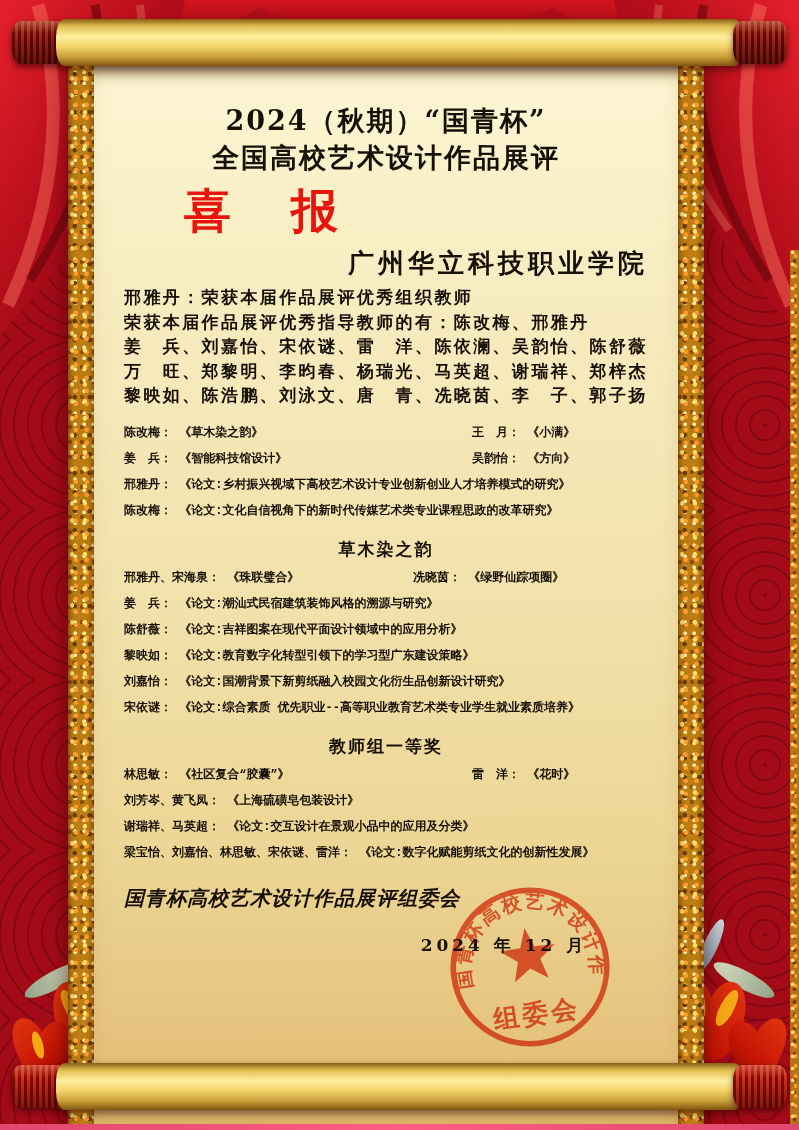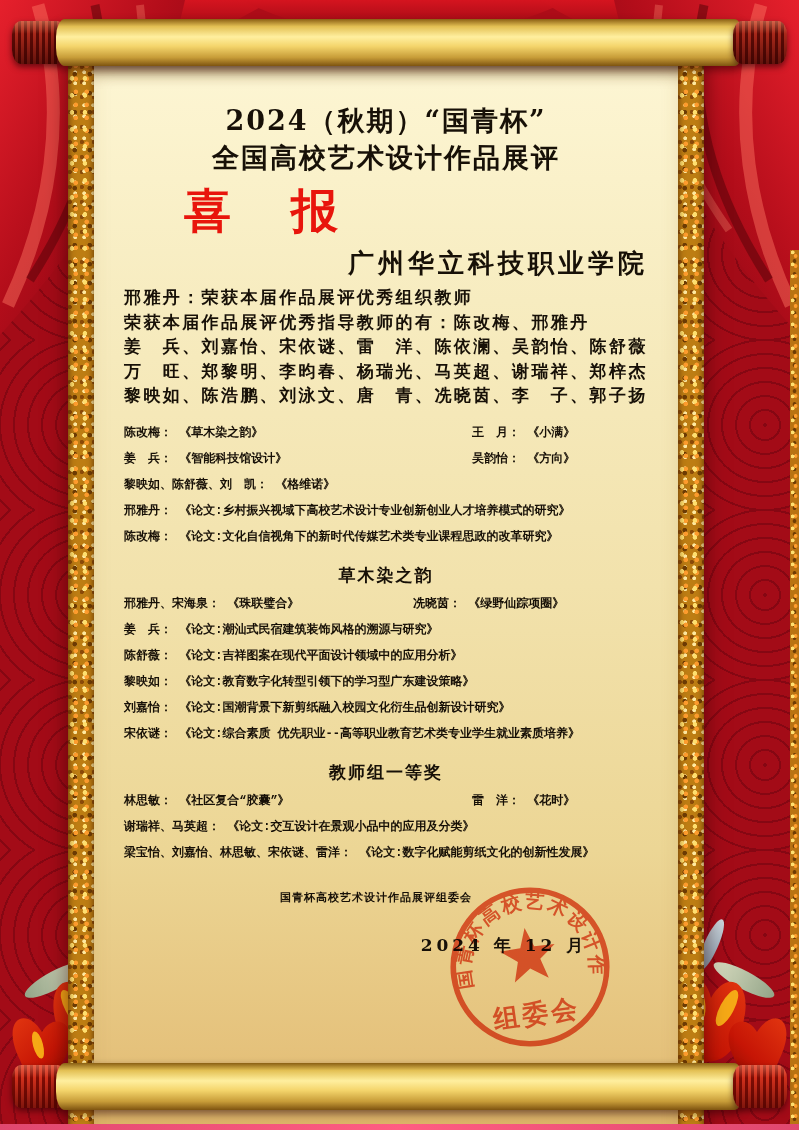--- a/index.html
+++ b/index.html
@@ -58,21 +58,21 @@
     font-weight:bold;color:#171007;}
   .title{font-size:27px;letter-spacing:2px;text-align:center;line-height:37px;}
   .banner{font-size:47px;color:#e8150c;text-align:left;letter-spacing:60px;text-indent:60px;line-height:56px;margin:7px 0 4px;}
   .school{font-size:26px;letter-spacing:4px;text-align:right;margin:8px 0 6px;line-height:32px;}
   .intro-line{font-size:17px;letter-spacing:2.4px;line-height:24.5px;}
   .section{margin-top:13px;}
   .section-heading{text-align:center;font-size:17px;letter-spacing:2px;line-height:24px;margin-bottom:5px;}
   .row{position:relative;font-size:12px;line-height:25px;margin-bottom:1px;font-family:Liberation Mono, monospace;}
   .cell-right{position:absolute;left:348px;top:0;white-space:nowrap;}
   .cell-right.mid{left:289px;}
-  .footer-sign{text-align:center;padding-right:20px;font-size:11px;letter-spacing:1px;margin-top:20px;line-height:24px;}
+  .footer-sign{text-align:left;padding-right:20px;font-size:20px;letter-spacing:1px;margin-top:20px;line-height:24px;font-style:italic;}
   .footer-date{text-align:center;transform:translateX(118px);font-size:17px;letter-spacing:4px;margin-top:23px;line-height:24px;}
   
   .stamp{position:absolute;left:447px;top:882px;z-index:5;opacity:.88;mix-blend-mode:multiply;
     transform:rotate(-8deg);}
 </style>
 </head>
 <body>
 
 <div class="stage">
 
@@ -164,21 +164,20 @@
           <div class="intro-line">荣获本届作品展评优秀指导教师的有：陈改梅、邢雅丹</div>
           <div class="intro-line">姜　兵、刘嘉怡、宋依谜、雷　洋、陈依澜、吴韵怡、陈舒薇</div>
           <div class="intro-line">万　旺、郑黎明、李昀春、杨瑞光、马英超、谢瑞祥、郑梓杰</div>
           <div class="intro-line">黎映如、陈浩鹏、刘泳文、唐　青、冼晓茵、李　子、郭子扬</div>
         </div>
       <div id="sections">
   <div class="section">
     <div>
               <div class="row"><span>陈改梅： 《草木染之韵》</span><span class="cell-right">王　月： 《小满》</span></div>
               <div class="row"><span>姜　兵： 《智能科技馆设计》</span><span class="cell-right">吴韵怡： 《方向》</span></div>
-              <div class="row"><span>黎映如、陈舒薇、刘　凯： 《格维诺》</span></div>
               <div class="row"><span>邢雅丹： 《论文:乡村振兴视域下高校艺术设计专业创新创业人才培养模式的研究》</span></div>
               <div class="row"><span>陈改梅： 《论文:文化自信视角下的新时代传媒艺术类专业课程思政的改革研究》</span></div>
             </div>
   </div>
 
   <div class="section">
     <div class="section-heading">草木染之韵</div>
     <div>
               <div class="row"><span>邢雅丹、宋海泉： 《珠联璧合》</span><span class="cell-right mid">冼晓茵： 《绿野仙踪项圈》</span></div>
               <div class="row"><span>姜　兵： 《论文:潮汕式民宿建筑装饰风格的溯源与研究》</span></div>
@@ -186,20 +185,21 @@
               <div class="row"><span>黎映如： 《论文:教育数字化转型引领下的学习型广东建设策略》</span></div>
               <div class="row"><span>刘嘉怡： 《论文:国潮背景下新剪纸融入校园文化衍生品创新设计研究》</span></div>
               <div class="row"><span>宋依谜： 《论文:综合素质 优先职业--高等职业教育艺术类专业学生就业素质培养》</span></div>
             </div>
   </div>
 
   <div class="section">
     <div class="section-heading">教师组一等奖</div>
     <div>
               <div class="row"><span>林思敏： 《社区复合“胶囊”》</span><span class="cell-right">雷　洋： 《花时》</span></div>
+              <div class="row"><span>刘芳岑、黄飞凤： 《上海硫磺皂包装设计》</span></div>
               <div class="row"><span>谢瑞祥、马英超： 《论文:交互设计在景观小品中的应用及分类》</span></div>
               <div class="row"><span>梁宝怡、刘嘉怡、林思敏、宋依谜、雷洋： 《论文:数字化赋能剪纸文化的创新性发展》</span></div>
             </div>
   </div>
 </div>
       <div class="footer-sign">国青杯高校艺术设计作品展评组委会</div>
       <div class="footer-date">2024 年 12 月</div>
     </div>
   </div>
 

